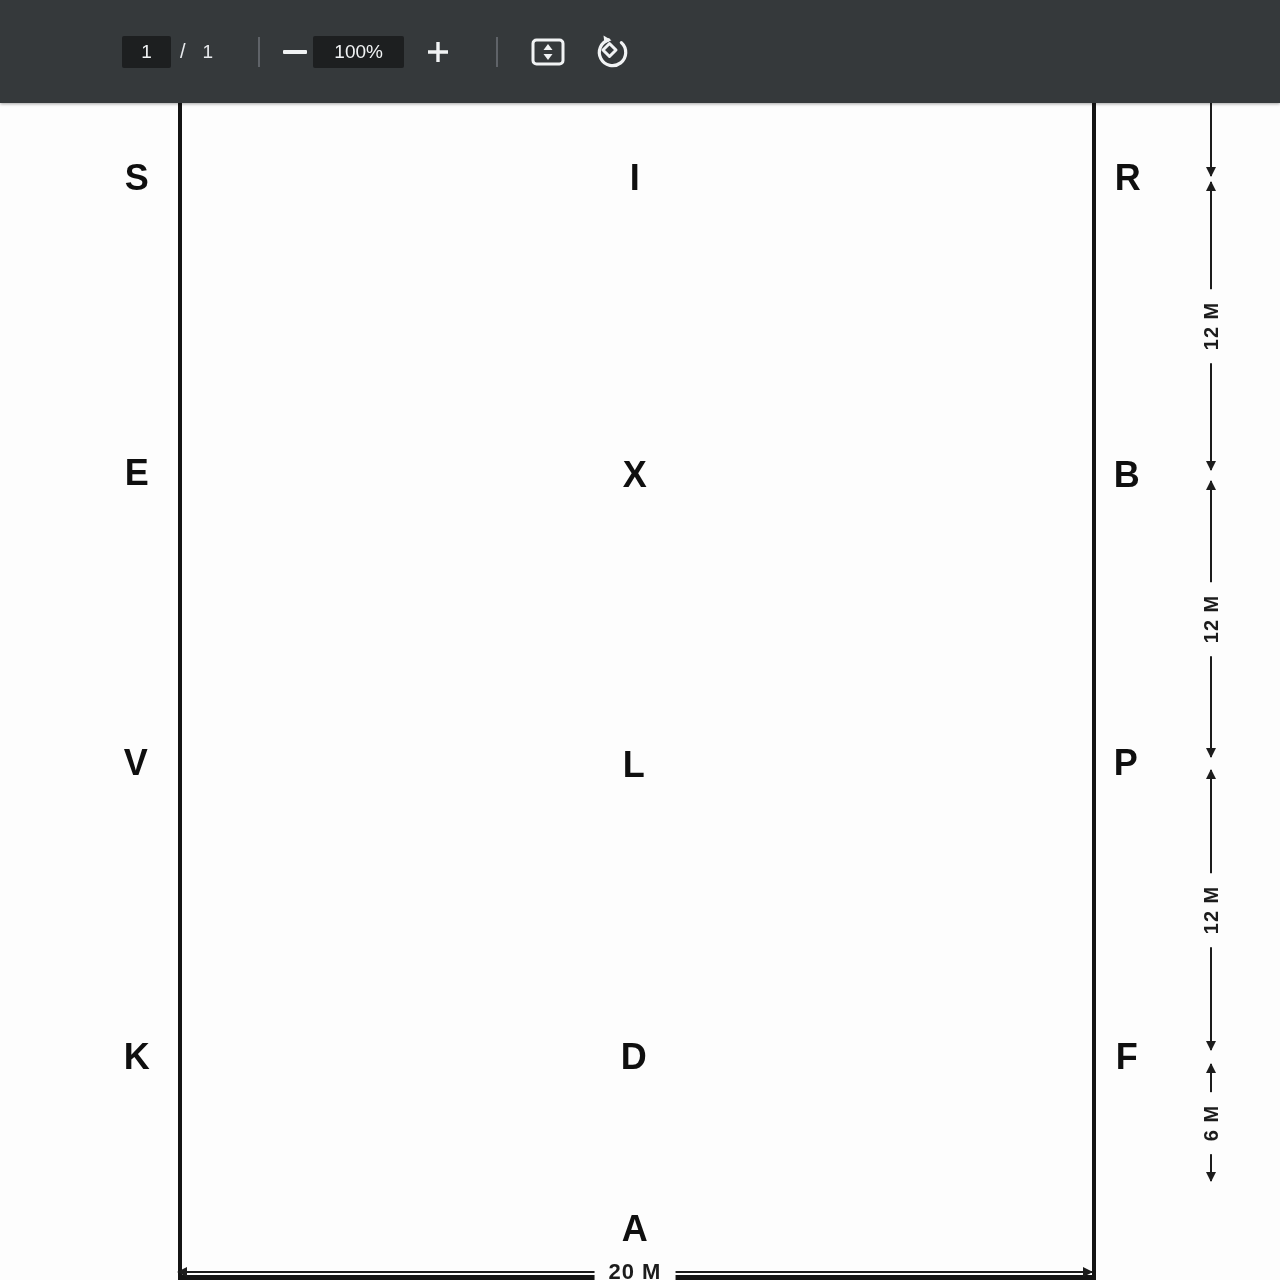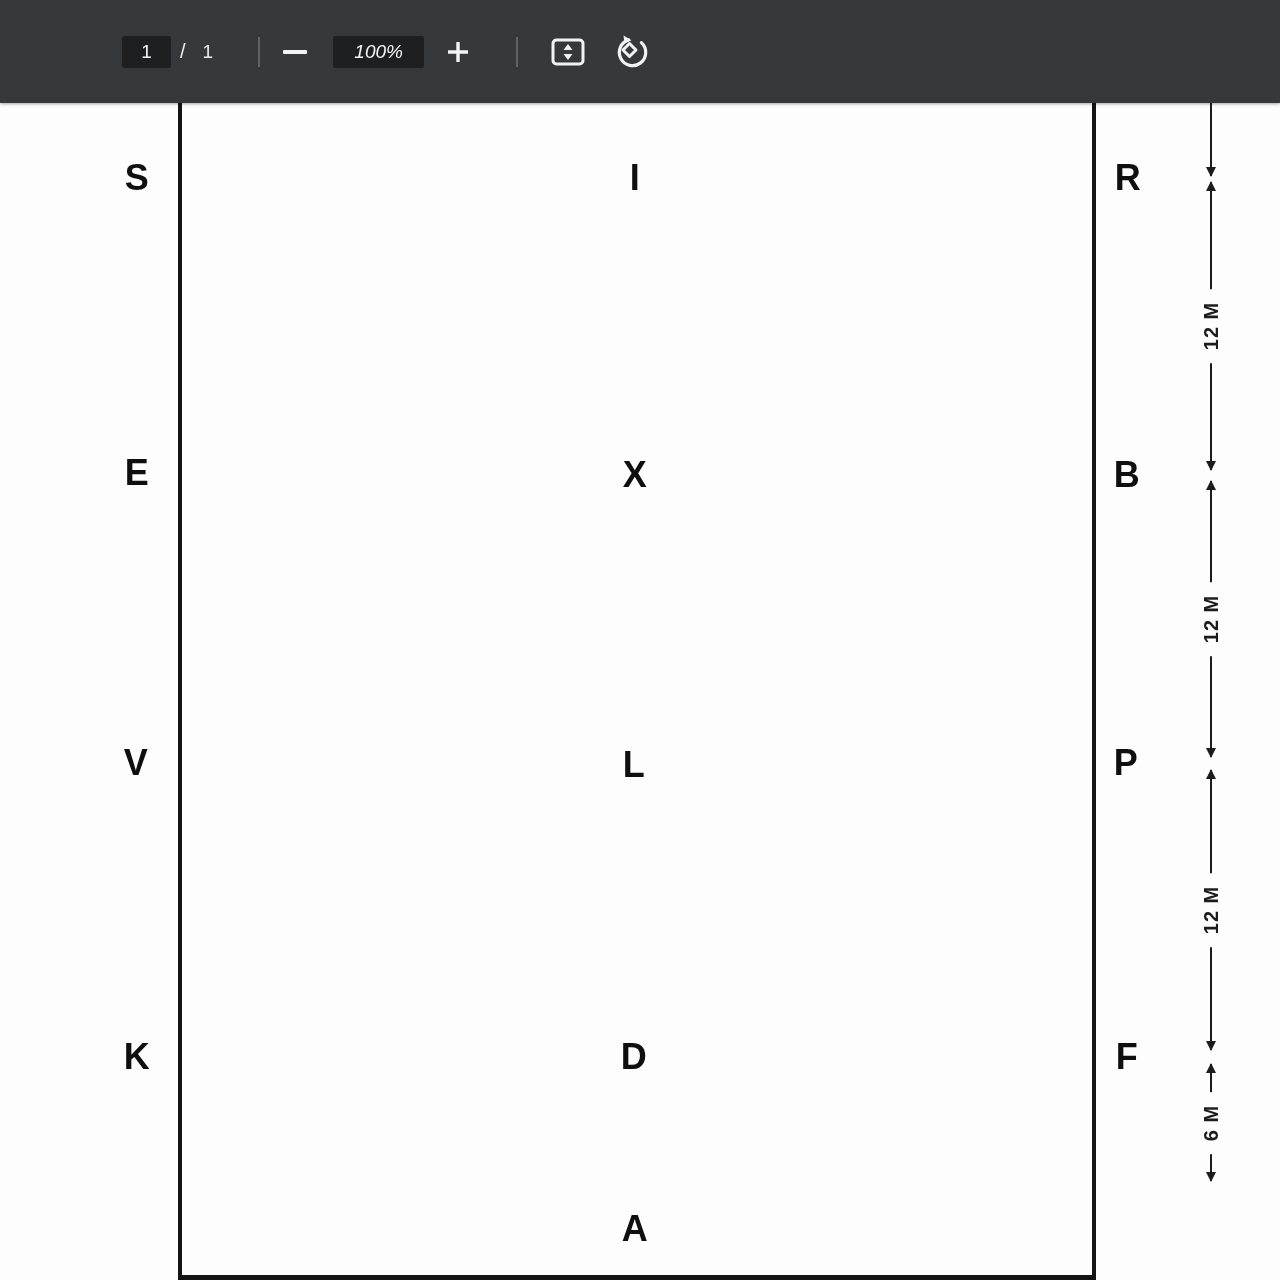--- a/index.html
+++ b/index.html
@@ -21,22 +21,22 @@
   .page-divider{ color:#e8eaed; font-size:20px; margin-left:9px; }
   .page-total{ color:#e8eaed; font-size:19px; margin-left:17px; }
   .tb-sep{ width:2px; height:30px; background:#5f6368; margin-left:45px; }
   .tb-btn{
     background:none; border:none; width:36px; height:36px; cursor:pointer;
     display:flex; align-items:center; justify-content:center; padding:0;
   }
   .btn-zoom-out{ margin-left:17px; }
   .minus-glyph{ width:24px; height:4px; background:#f1f3f4; border-radius:1px; }
   .zoom-field{
-    width:91px; height:32px; background:#1d1f20; border-radius:2px; margin-left:20px;
-    color:#f1f3f4; font-size:19px; display:flex; align-items:center; justify-content:center;font-style:italic;
+    width:91px; height:32px; background:#1d1f20; border-radius:2px; 
+    color:#f1f3f4; font-size:19px; display:flex; align-items:center; justify-content:center;
   }
   .btn-zoom-in{ margin-left:16px; }
   .tb-sep2{ margin-left:40px; }
   .btn-fit{ margin-left:28px; width:44px; }
   .btn-rotate{ margin-left:20px; width:44px; }
 
   
   .pdf-page{ position:absolute; left:0; top:103px; width:1280px; height:1177px; background:#fdfdfd; }
 
   .arena{
@@ -169,14 +169,20 @@
     <span class="vlabel">12 M</span>
   </div>
 
   <div class="vseg" style="top:961px; height:117px">
     <div class="vline"></div>
     <div class="varr varr-up"></div>
     <div class="varr varr-down"></div>
     <span class="vlabel">6 M</span>
   </div>
 
+  <div class="hseg">
+    <div class="hline"></div>
+    <div class="harr harr-left"></div>
+    <div class="harr harr-right"></div>
+    <span class="hlabel">20 M</span>
+  </div>
 
 </div>
 
 </body></html>

